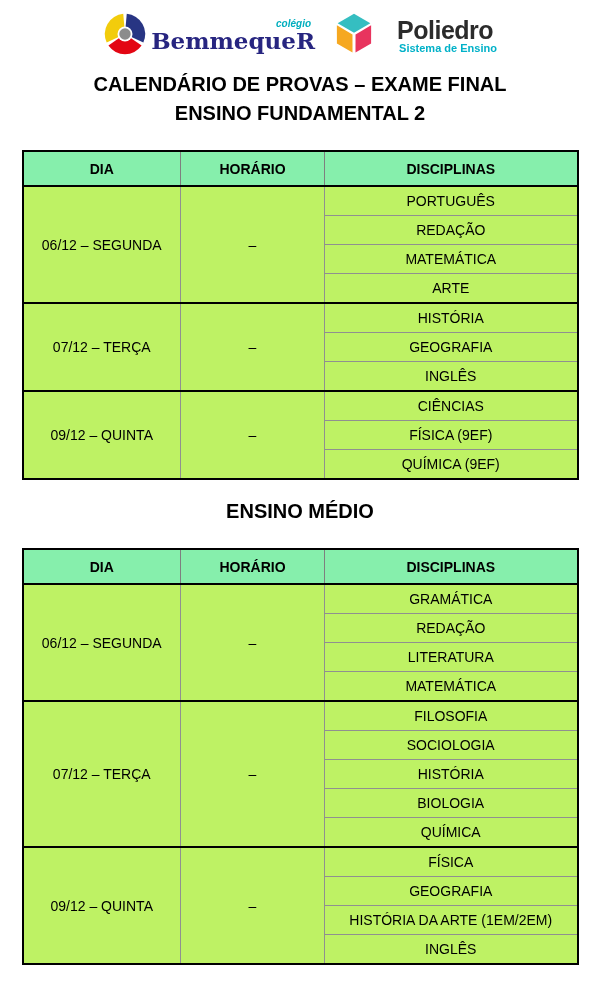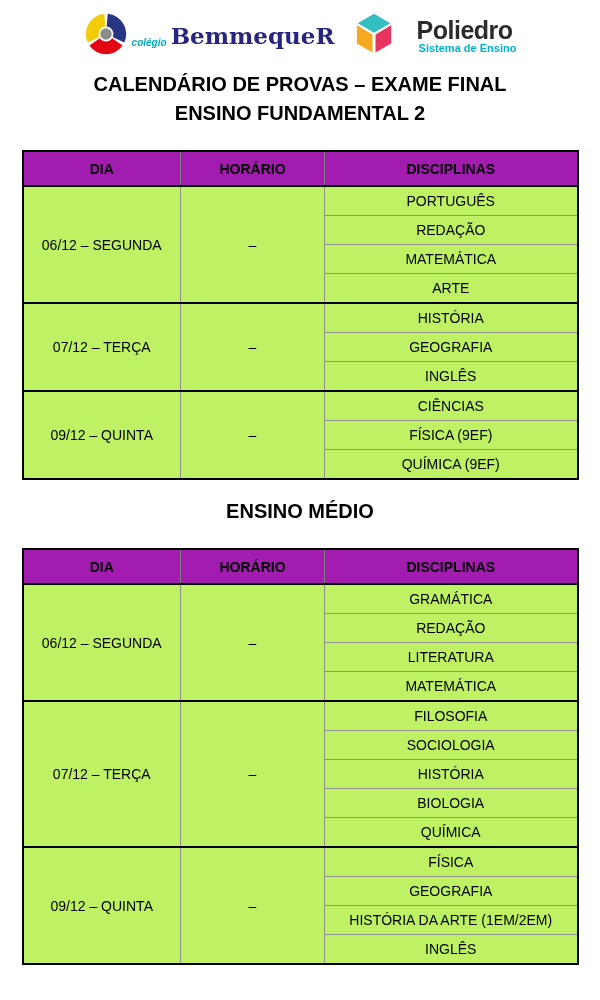--- a/index.html
+++ b/index.html
@@ -8,21 +8,21 @@
     font-family:"Liberation Sans", sans-serif;
     color:#000; position:relative; overflow:hidden;
   }
 
   
   .logo-row {
     display:flex; justify-content:center; align-items:center;
     gap:20px; padding-top:10px; height:52px;
   }
   .logo { display:flex; align-items:center; }
-  .bmq-text { margin-left:4px; display:flex; align-items:flex-end; }
+  .bmq-text { margin-left:4px; display:flex; flex-direction:column; align-items:flex-end; }
   .bmq-colegio {
     color:#00AEBE; font-size:10px; font-weight:bold; font-style:italic;
     line-height:10px; margin-right:4px;
   }
   .bmq-brand {
     color:#272580; font-family:"DejaVu Serif", serif;
     font-weight:bold; font-size:23px; line-height:24px;
     letter-spacing:0px;
   }
   .pol-text { margin-left:24px; display:flex; flex-direction:column; }
@@ -39,21 +39,21 @@
     margin:17px 0 23px 0;
   }
 
   
   table.cal {
     border-collapse:collapse; table-layout:fixed;
     width:555px; margin:22px auto 0 auto;
     border:2px solid #000;
   }
   table.cal th {
-    background:#a21caf;
+    background:#86efac;
     border:1px solid #7f7f7f;
     border-top:2px solid #000;
     border-bottom:2px solid #000;
     font-size:14px; font-weight:bold;
     height:33px; text-align:center; padding:0;
   }
   table.cal td {
     border:1px solid #909090;
     font-size:14px; font-weight:normal;
     height:28px; text-align:center; padding:0 4px;

